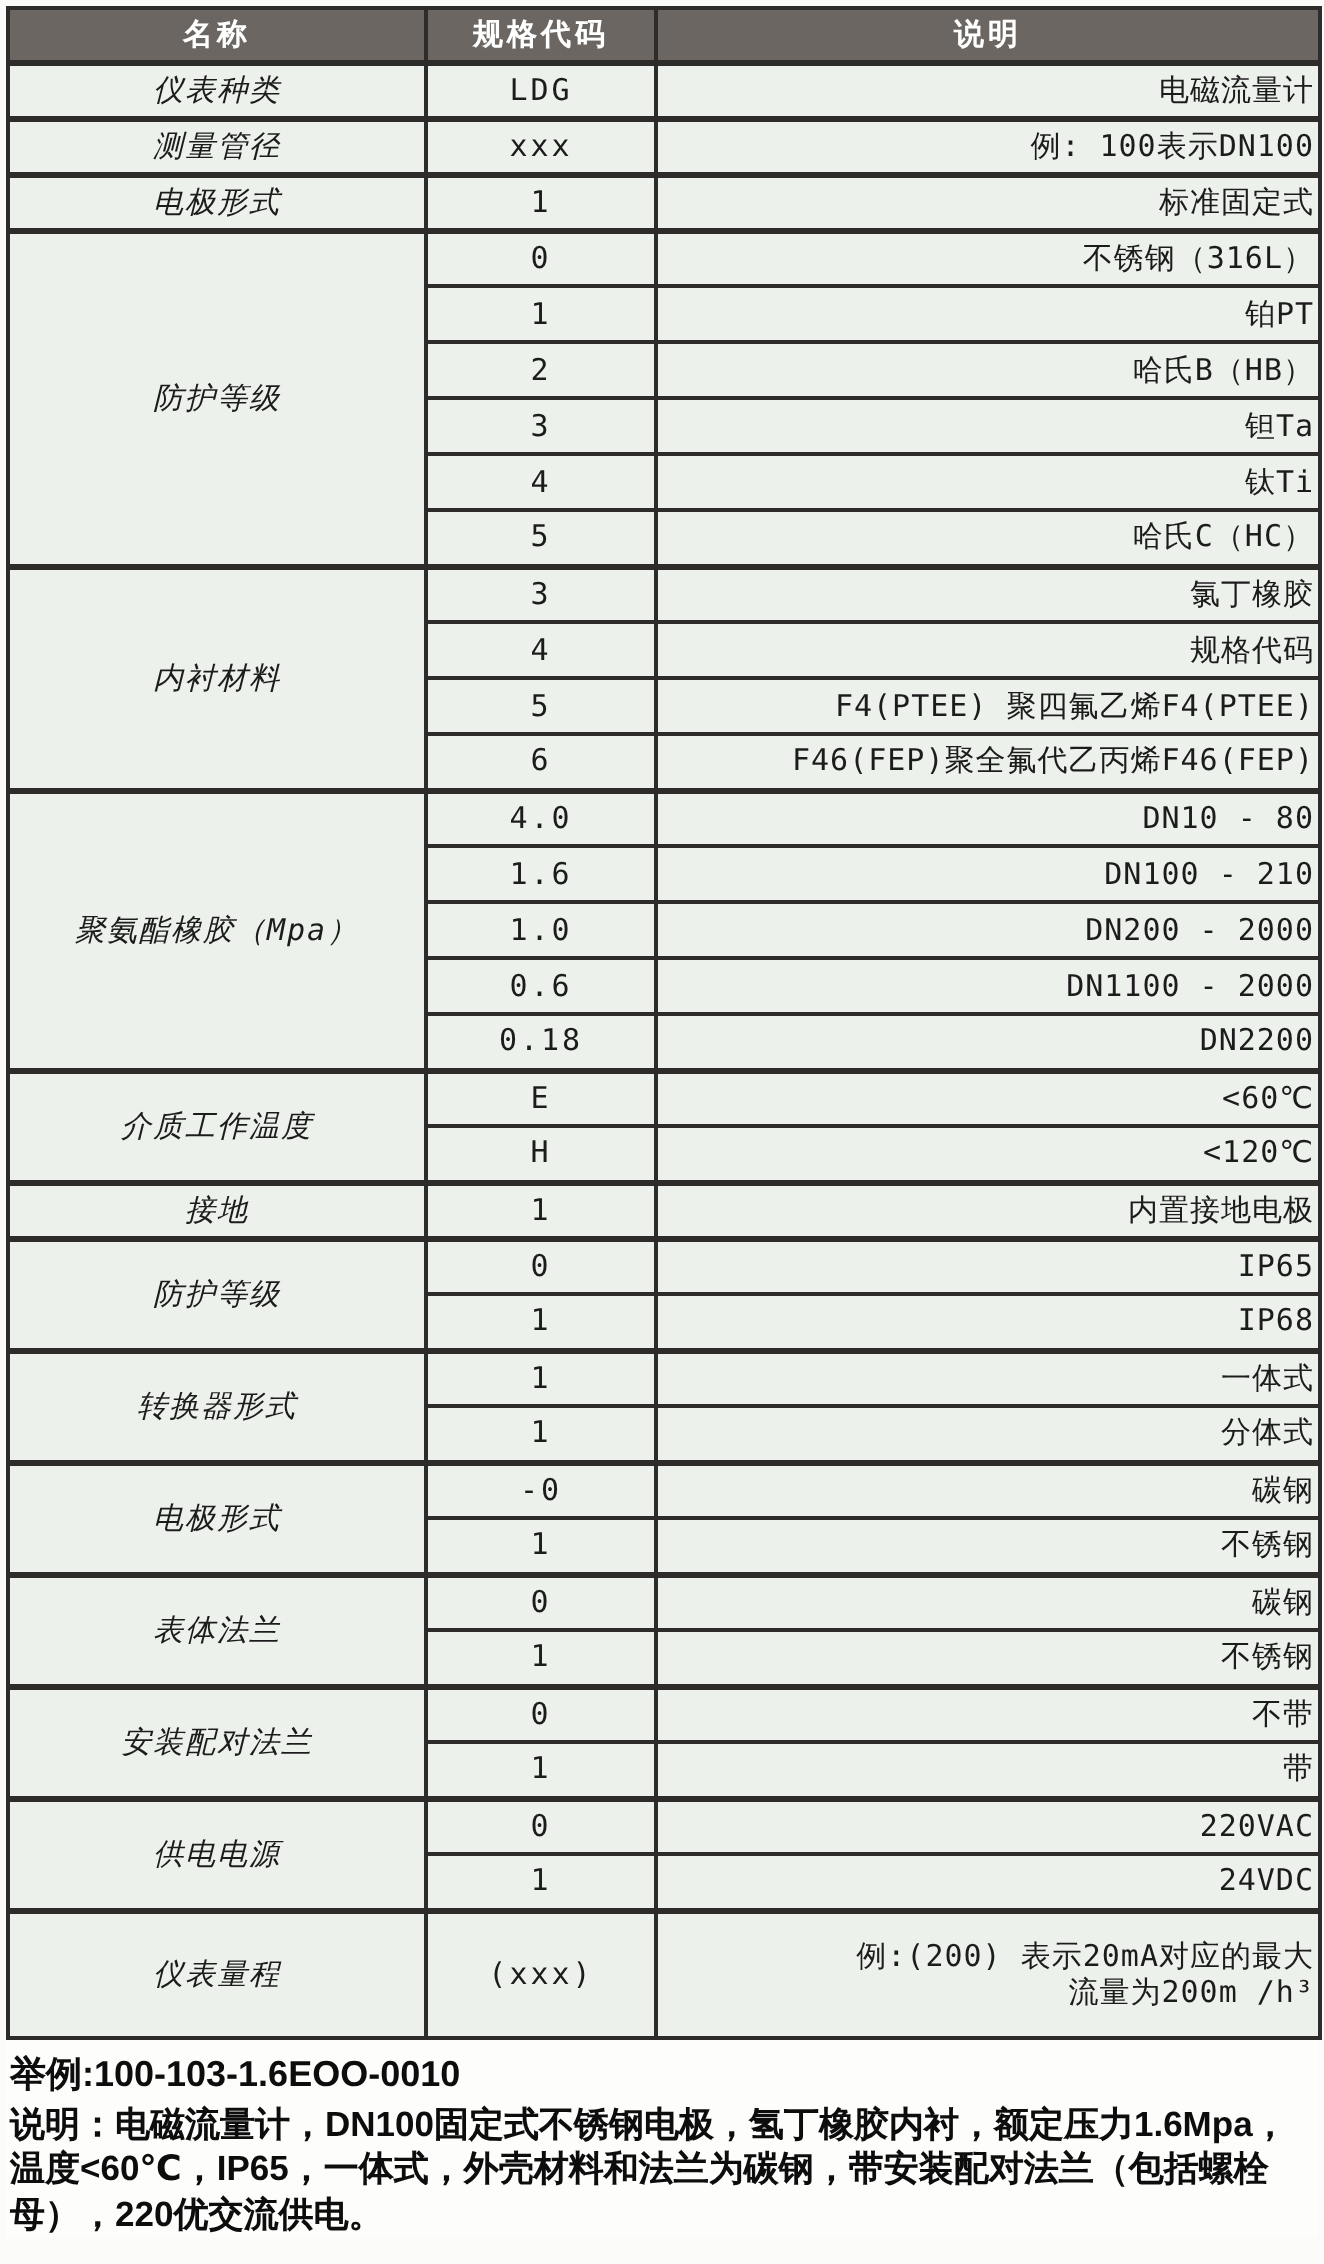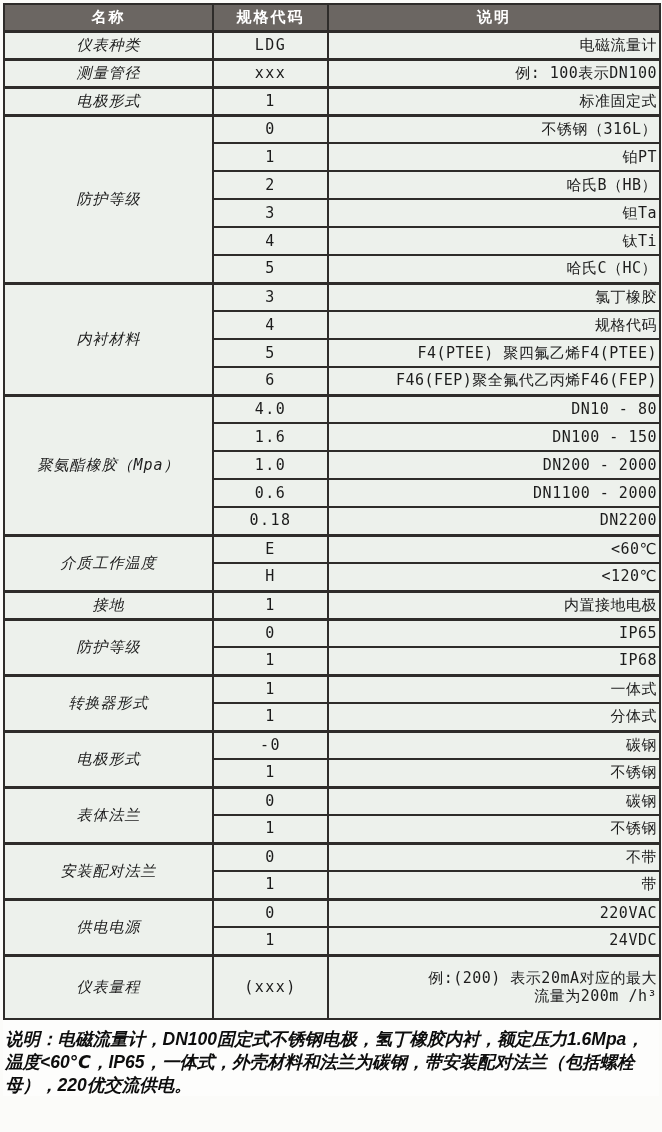--- a/index.html
+++ b/index.html
@@ -53,21 +53,21 @@
   table.spec tr.group-start td{border-top-width:3px;}
   table.spec tr.tall td{height:64px;}
   .footer{
     padding:6px 2px 0 2px;
     font-family:"Liberation Sans","DejaVu Sans",sans-serif;
     font-weight:bold;
     color:#0d0d0d;
     background:#fdfdfc;
   }
   .footer .example{font-size:18px;line-height:1.25;}
-  .footer .note{font-size:17.5px;line-height:1.3;margin-top:2px;font-style:italic;}
+  .footer .note{font-size:17.5px;line-height:1.3;margin-top:2px;}
 </style>
 </head>
 <body>
 
 <div class="page">
   <table class="spec">
     <colgroup>
       <col class="c-name">
         <col class="c-code">
         <col class="c-desc">
@@ -137,21 +137,21 @@
           <td class="code">6</td>
           <td class="desc">F46(FEP)聚全氟代乙丙烯F46(FEP)</td>
         </tr>
         <tr class="group-start">
           <td class="name" rowspan="5">聚氨酯橡胶（Mpa）</td>
           <td class="code">4.0</td>
           <td class="desc">DN10 - 80</td>
         </tr>
         <tr>
           <td class="code">1.6</td>
-          <td class="desc">DN100 - 150</td>
+          <td class="desc">DN100 - 210</td>
         </tr>
         <tr>
           <td class="code">1.0</td>
           <td class="desc">DN200 - 2000</td>
         </tr>
         <tr>
           <td class="code">0.6</td>
           <td class="desc">DN1100 - 2000</td>
         </tr>
         <tr>
@@ -228,15 +228,16 @@
         </tr>
         <tr class="group-start tall">
           <td class="name" rowspan="1">仪表量程</td>
           <td class="code">(xxx)</td>
           <td class="desc">例:(200) 表示20mA对应的最大<br>流量为200m /h³</td>
         </tr>
       </tbody>
   </table>
 
   <div class="footer">
+    <div class="example">举例:100-103-1.6EOO-0010</div>
     <div class="note">说明：电磁流量计，DN100固定式不锈钢电极，氢丁橡胶内衬，额定压力1.6Mpa，温度&lt;60℃，IP65，一体式，外壳材料和法兰为碳钢，带安装配对法兰（包括螺栓母），220优交流供电。</div>
   </div>
 </div>
 
 </body></html>

